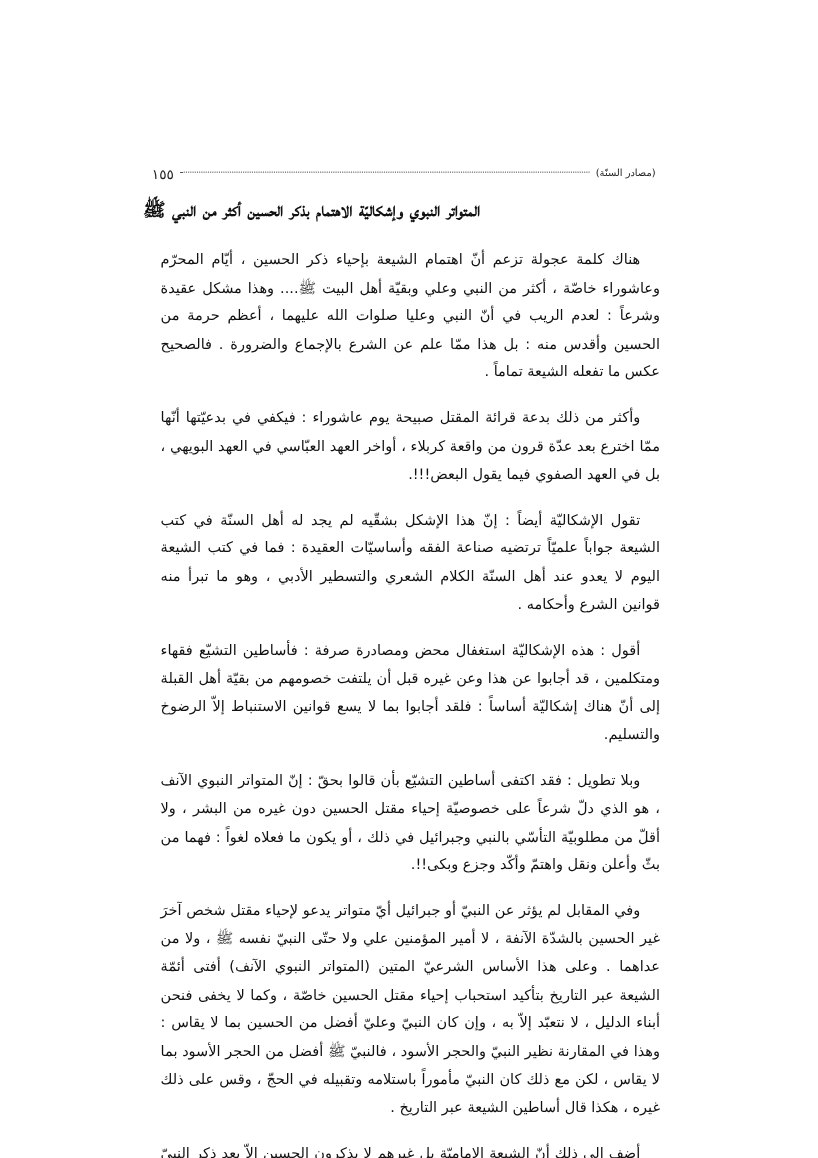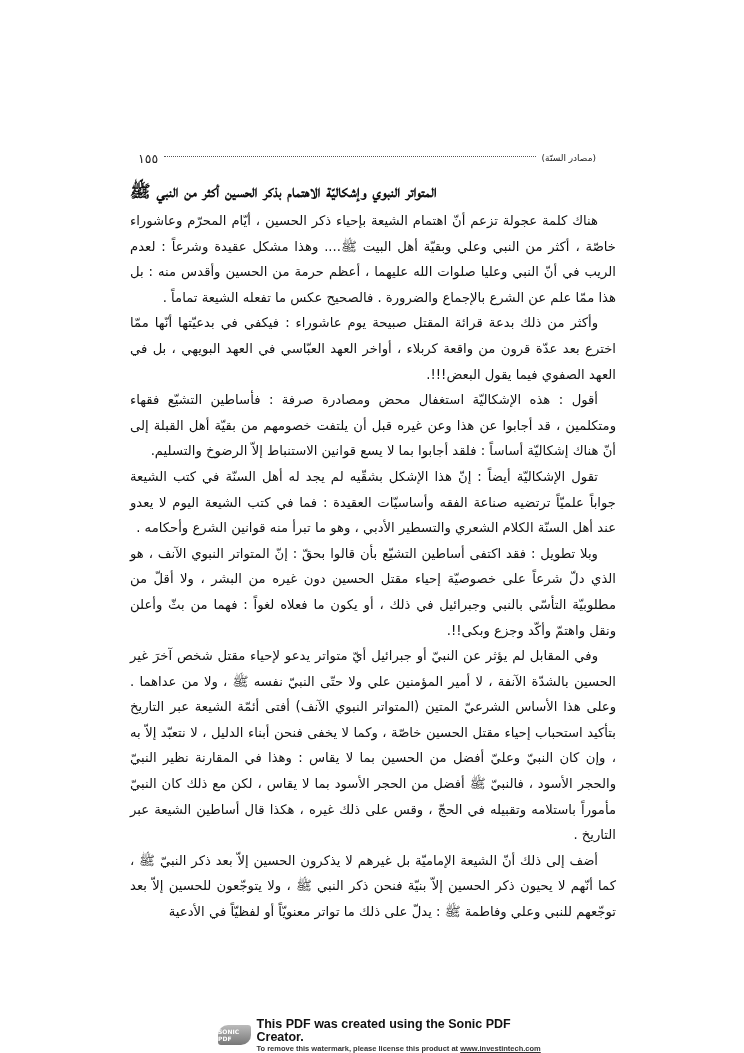--- a/index.html
+++ b/index.html
@@ -18,21 +18,21 @@
     .section-title {
       position: absolute; left: 130px; top: 178px; width: 480px; text-align: left;
       direction: rtl; font-family: "DejaVu Serif", serif; font-weight: bold; font-size: 17px; line-height: 26px;
     }
 
     .body-text {
       position: absolute; left: 130px; top: 208px; width: 486px;
       direction: rtl; text-align: justify; text-align-last: right;
       font-family: "DejaVu Sans", sans-serif; font-size: 13.2px; line-height: 25.6px; color: #111;
     }
-    .body-text p { margin: 0; text-indent: 18px; }
+    .body-text p { margin: 16px; text-indent: 18px; }
 
     .watermark {
       position: absolute; left: 218px; top: 1020px; width: 330px; height: 30px;
       display: flex; align-items: center; gap: 6px;
     }
     .wm-logo {
       width: 34px; height: 20px; border-radius: 10px 3px 10px 3px; background: linear-gradient(#bbb,#777);
       color: #fff; font-family: "DejaVu Sans", sans-serif; font-size: 6px; font-weight: bold;
       display: flex; align-items: center; justify-content: center; letter-spacing: 0;
     }
@@ -50,28 +50,21 @@
     <span class="hdr-sub">(مصادر السنّة)</span>
     <span class="dots"></span>
     <span class="page-num">١٥٥</span>
   </div>
 
   <div class="section-title">المتواتر النبوي وإشكاليّة الاهتمام بذكر الحسين أكثر من النبي ﷺ</div>
 
   <div class="body-text">
     <p>هناك كلمة عجولة تزعم أنّ اهتمام الشيعة بإحياء ذكر الحسين ، أيّام المحرّم وعاشوراء خاصّة ، أكثر من النبي وعلي وبقيّة أهل البيت ﷺ.... وهذا مشكل عقيدة وشرعاً : لعدم الريب في أنّ النبي وعليا صلوات الله عليهما ، أعظم حرمة من الحسين وأقدس منه : بل هذا ممّا علم عن الشرع بالإجماع والضرورة . فالصحيح عكس ما تفعله الشيعة تماماً .</p>
     <p>وأكثر من ذلك بدعة قرائة المقتل صبيحة يوم عاشوراء : فيكفي في بدعيّتها أنّها ممّا اخترع بعد عدّة قرون من واقعة كربلاء ، أواخر العهد العبّاسي في العهد البويهي ، بل في العهد الصفوي فيما يقول البعض!!!.</p>
+    <p>تقول الإشكاليّة أيضاً : إنّ هذا الإشكل بشقّيه لم يجد له أهل السنّة في كتب الشيعة جواباً علميّاً ترتضيه صناعة الفقه وأساسيّات العقيدة : فما في كتب الشيعة اليوم لا يعدو عند أهل السنّة الكلام الشعري والتسطير الأدبي ، وهو ما تبرأ منه قوانين الشرع وأحكامه .</p>
     <p>أقول : هذه الإشكاليّة استغفال محض ومصادرة صرفة : فأساطين التشيّع فقهاء ومتكلمين ، قد أجابوا عن هذا وعن غيره قبل أن يلتفت خصومهم من بقيّة أهل القبلة إلى أنّ هناك إشكاليّة أساساً : فلقد أجابوا بما لا يسع قوانين الاستنباط إلاّ الرضوخ والتسليم.</p>
-    <p>تقول الإشكاليّة أيضاً : إنّ هذا الإشكل بشقّيه لم يجد له أهل السنّة في كتب الشيعة جواباً علميّاً ترتضيه صناعة الفقه وأساسيّات العقيدة : فما في كتب الشيعة اليوم لا يعدو عند أهل السنّة الكلام الشعري والتسطير الأدبي ، وهو ما تبرأ منه قوانين الشرع وأحكامه .</p>
     <p>وبلا تطويل : فقد اكتفى أساطين التشيّع بأن قالوا بحقّ : إنّ المتواتر النبوي الآنف ، هو الذي دلّ شرعاً على خصوصيّة إحياء مقتل الحسين دون غيره من البشر ، ولا أقلّ من مطلوبيّة التأسّي بالنبي وجبرائيل في ذلك ، أو يكون ما فعلاه لغواً : فهما من بثّ وأعلن ونقل واهتمّ وأكّد وجزع وبكى!!.</p>
     <p>وفي المقابل لم يؤثر عن النبيّ أو جبرائيل أيّ متواتر يدعو لإحياء مقتل شخص آخرَ غير الحسين بالشدّة الآنفة ، لا أمير المؤمنين علي ولا حتّى النبيّ نفسه ﷺ ، ولا من عداهما . وعلى هذا الأساس الشرعيّ المتين (المتواتر النبوي الآنف) أفتى أئمّة الشيعة عبر التاريخ بتأكيد استحباب إحياء مقتل الحسين خاصّة ، وكما لا يخفى فنحن أبناء الدليل ، لا نتعبّد إلاّ به ، وإن كان النبيّ وعليّ أفضل من الحسين بما لا يقاس : وهذا في المقارنة نظير النبيّ والحجر الأسود ، فالنبيّ ﷺ أفضل من الحجر الأسود بما لا يقاس ، لكن مع ذلك كان النبيّ مأموراً باستلامه وتقبيله في الحجّ ، وقس على ذلك غيره ، هكذا قال أساطين الشيعة عبر التاريخ .</p>
     <p>أضف إلى ذلك أنّ الشيعة الإماميّة بل غيرهم لا يذكرون الحسين إلاّ بعد ذكر النبيّ ﷺ ، كما أنّهم لا يحيون ذكر الحسين إلاّ بنيّة فنحن ذكر النبي ﷺ ، ولا يتوجّعون للحسين إلاّ بعد توجّعهم للنبي وعلي وفاطمة ﷺ : يدلّ على ذلك ما تواتر معنويّاً أو لفظيّاً في الأدعية</p>
   </div>
 
-  <div class="watermark">
-    <div class="wm-logo">SONIC PDF</div>
-    <div class="wm-text">
-      <span class="wm-line1">This PDF was created using the Sonic PDF Creator.</span>
-      <span class="wm-line2"><span>To remove this watermark, please license this product at </span><span class="wm-link">www.investintech.com</span></span>
-    </div>
-  </div>
 
 </div>
 
 </body></html>

